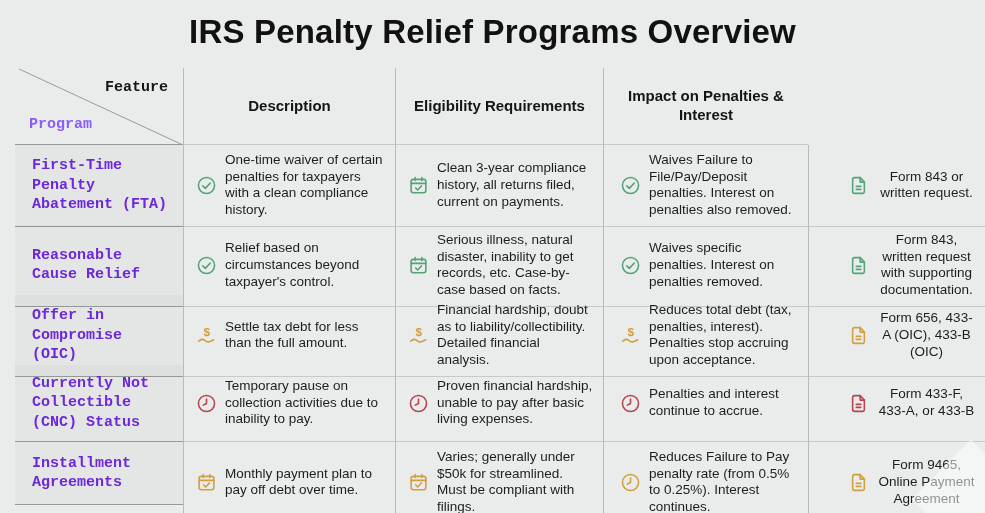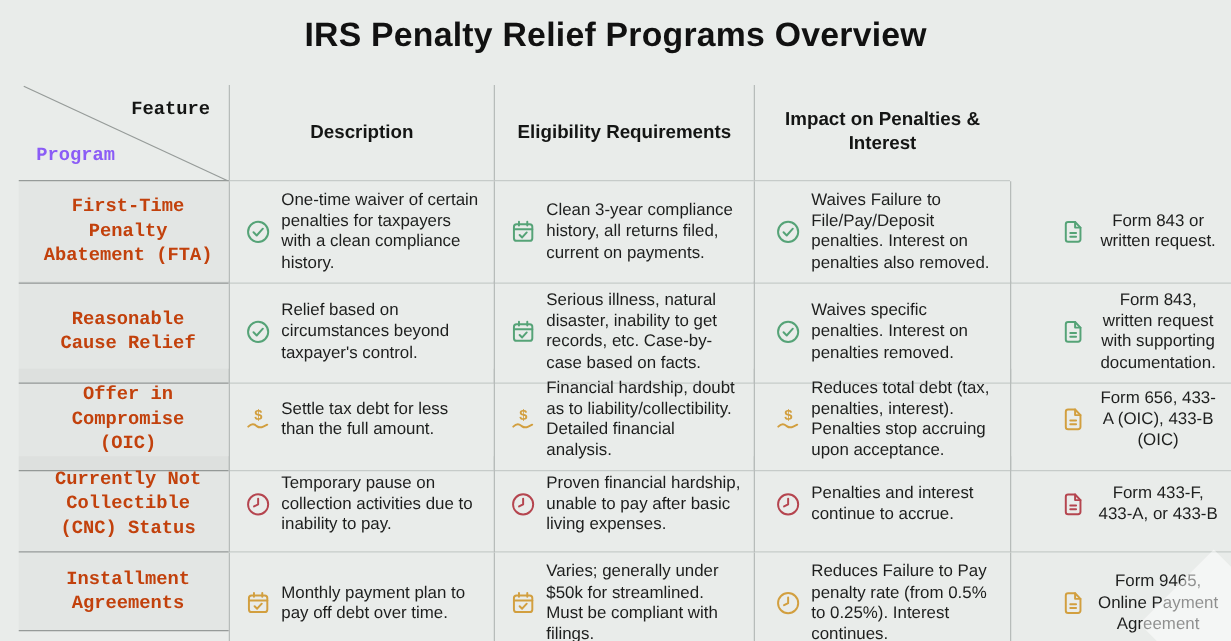--- a/index.html
+++ b/index.html
@@ -6,21 +6,21 @@
   body {
     width:985px; height:513px;
     background:#e9ecea;
     font-family:"Liberation Sans", sans-serif;
     color:#1d1e1d;
     overflow:hidden;
     position:relative;
   }
   .page-title {
     text-align:center;
-    font-size:27px;
+    font-size:33px;
     font-weight:bold;
     color:#111;
     padding-top:13px;
     letter-spacing:.2px;
   }
   .table {
     position:absolute; left:15px; top:68px; width:970px;
   }
   .hrow, .row {
     display:grid;
@@ -32,23 +32,22 @@
   .row:nth-child(3){ height:70px; }
   .row:nth-child(4){ height:77px; }
   .row:nth-child(5){ height:71px; }
   .cell { border-bottom:1px solid #c6cbc9; box-sizing:border-box; min-width:0; }
   .cell + .cell { border-left:1px solid #b7bcba; }
   .program-cell, .corner-cell { border-bottom-color:#969b99;font-family:Liberation Mono, monospace; }
   .program-cell {
     display:flex; align-items:center;
     padding:4px 10px 4px 17px;
     font-weight:bold; font-size:15px; line-height:1.3;
-    color:#c2410c;
+    color:#6d28d9;
     background:rgba(110,120,116,0.05);
-    text-align:center;
   }
   .row:nth-child(5) .program-cell { align-self:start; height:63px; }
   .header-cell {
     display:flex; align-items:center; justify-content:center;
     text-align:center; font-weight:bold; font-size:15px; line-height:1.25;
     padding:4px 8px; color:#141514;
   }
   .corner-cell { position:relative; }
   .corner-cell svg.diag { position:absolute; left:0; top:0; }
   .corner-label-top {

